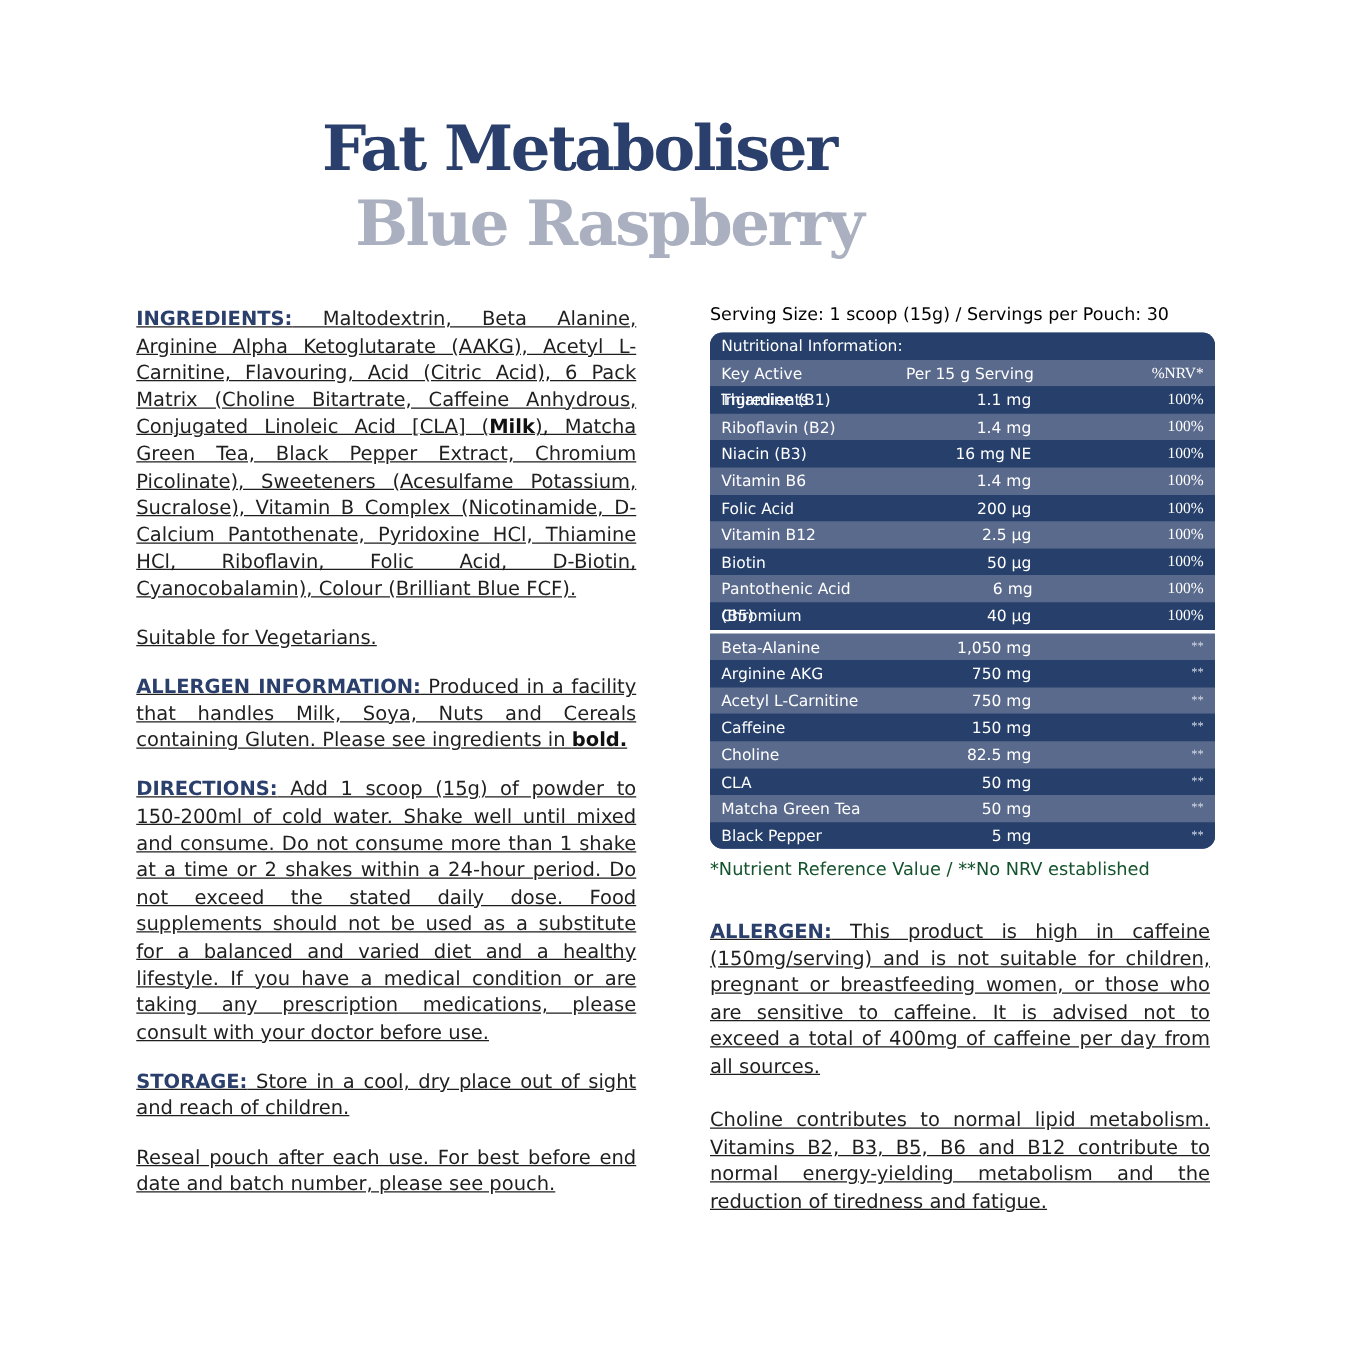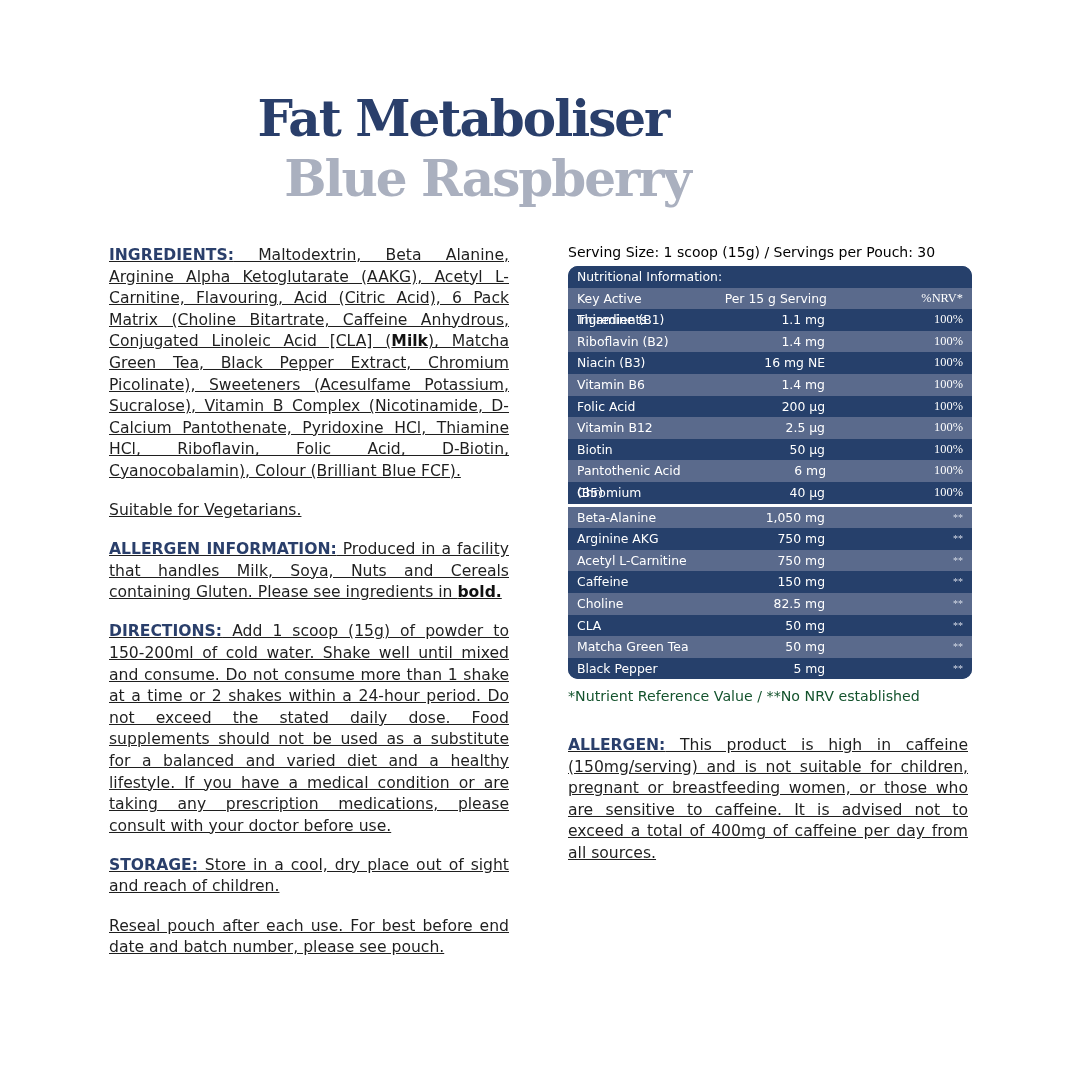--- a/index.html
+++ b/index.html
@@ -155,13 +155,14 @@
       </div>
     </div>
 </div>
 
 <div class="footnote">*Nutrient Reference Value / **No NRV established</div>
 
 <div class="col right-bottom">
   <p style="margin-bottom:21.6px">
     <span class="hd">ALLERGEN:</span><span> This product is high in caffeine (150mg/serving) and is not suitable for children, pregnant or breastfeeding women, or those who are sensitive to caffeine. It is advised not to exceed a total of 400mg of caffeine per day from all sources.</span>
   </p>
+  <p>Choline contributes to normal lipid metabolism. Vitamins B2, B3, B5, B6 and B12 contribute to normal energy-yielding metabolism and the reduction of tiredness and fatigue.</p>
 </div>
 
 </body></html>

